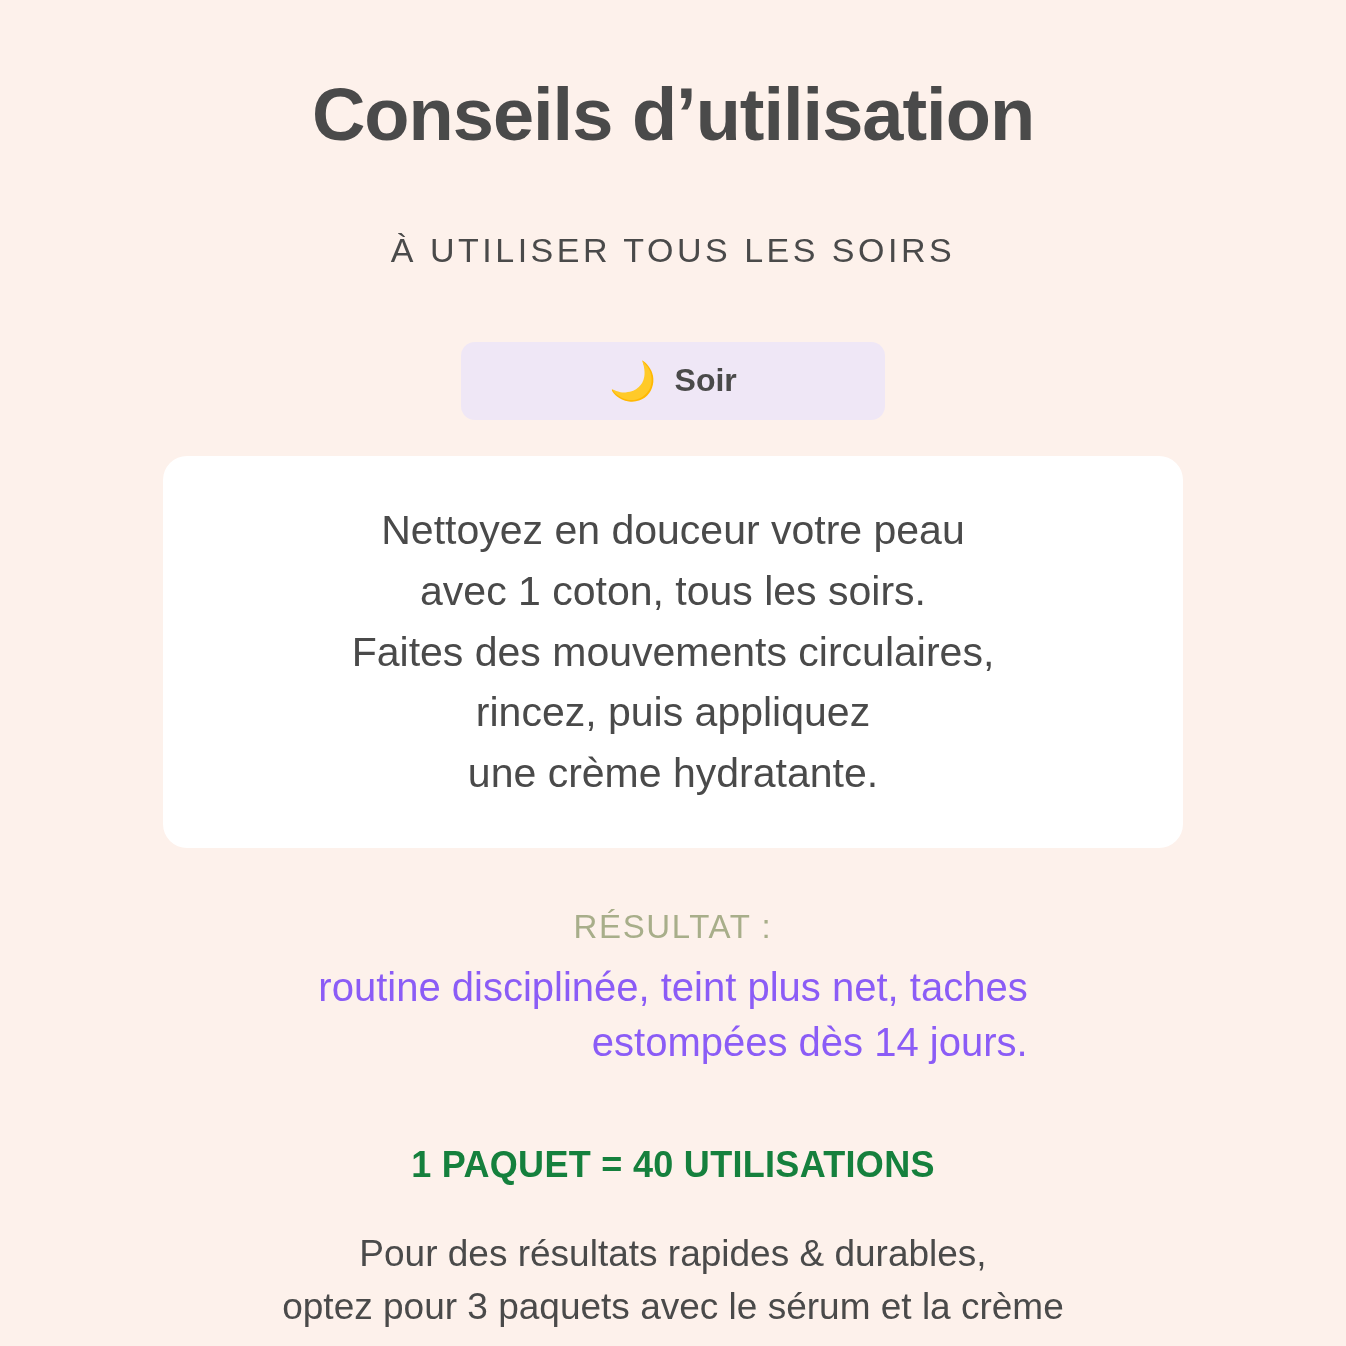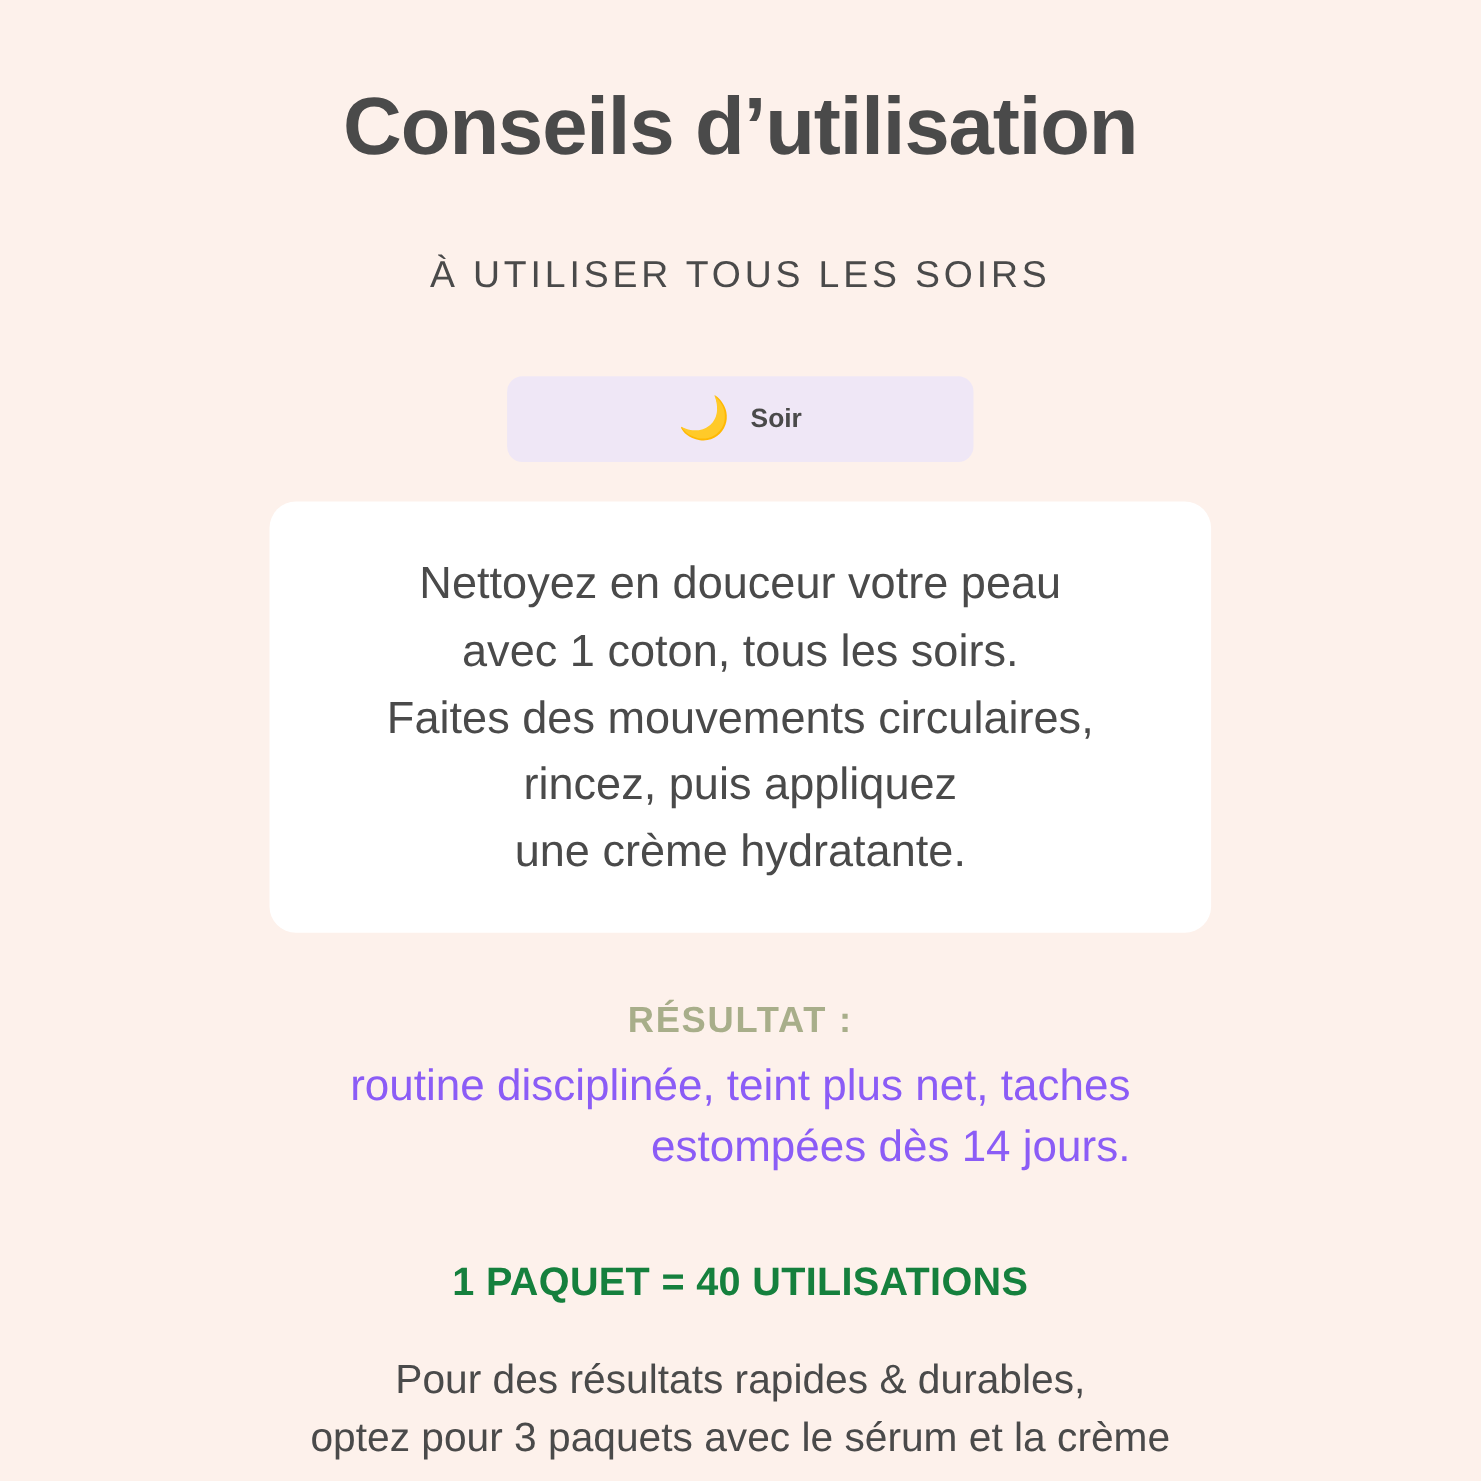--- a/index.html
+++ b/index.html
@@ -50,48 +50,48 @@
     align-items: center;
     justify-content: center;
     gap: 18px;
   }
   .chip-icon {
     font-size: 38px;
     line-height: 1;
     color: #F2C84B;
   }
   .chip-label {
-    font-size: 24px;
+    font-size: 32px;
     font-weight: bold;
     color: #4A4A4A;
   }
   .card {
     margin-top: 36px;
-    width: 856px;
+    width: 1020px;
     min-height: 392px;
     background: #FFFFFF;
     border-radius: 24px;
     display: flex;
     align-items: center;
     justify-content: center;
     box-sizing: border-box;
     padding: 42px 40px;
   }
   .card-text {
     font-size: 41px;
     line-height: 1.48;
     color: #4A4A4A;
     text-align: center;
     font-weight: 400;
     white-space: pre-line;
   }
   .result-label {
     margin-top: 60px;
     font-size: 33px;
-    font-weight: bold;
+    font-weight: normal;
     letter-spacing: 1.6px;
     color: #A8AE8A;
     text-align: center;
   }
   .result-text {
     margin-top: 14px;
     font-size: 40px;
     line-height: 1.38;
     color: #8b5cf6;
     text-align: right;

